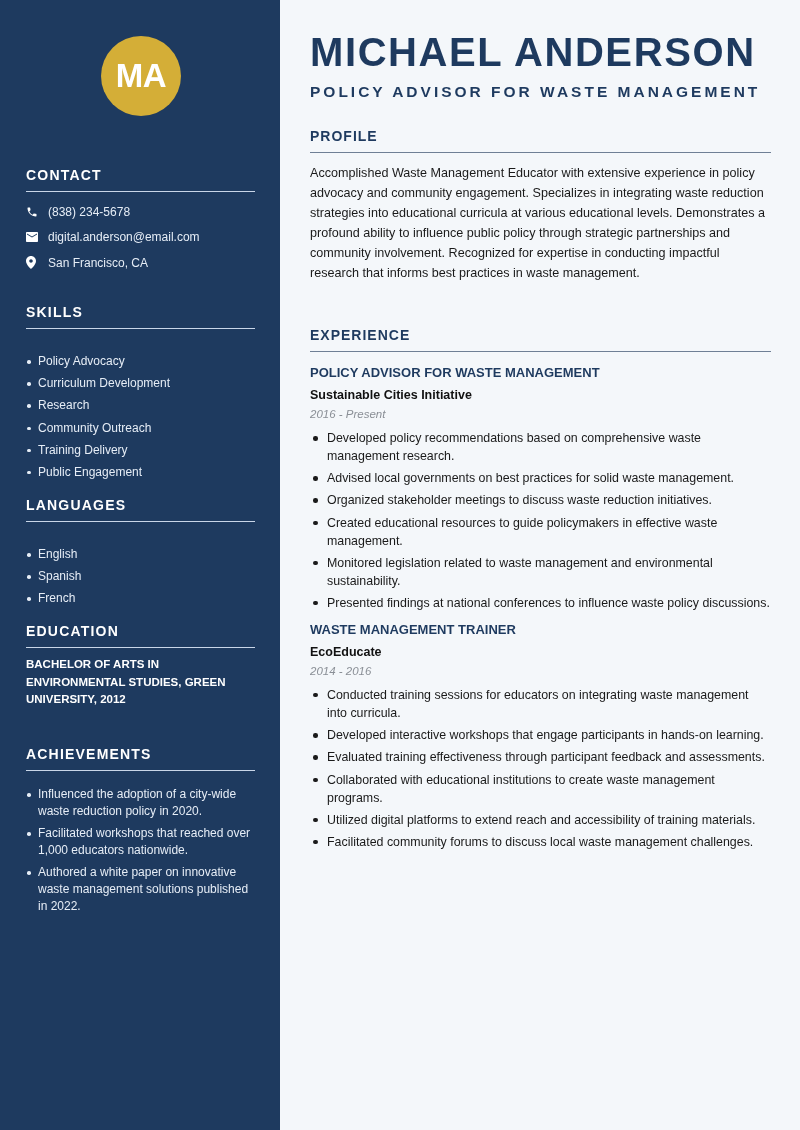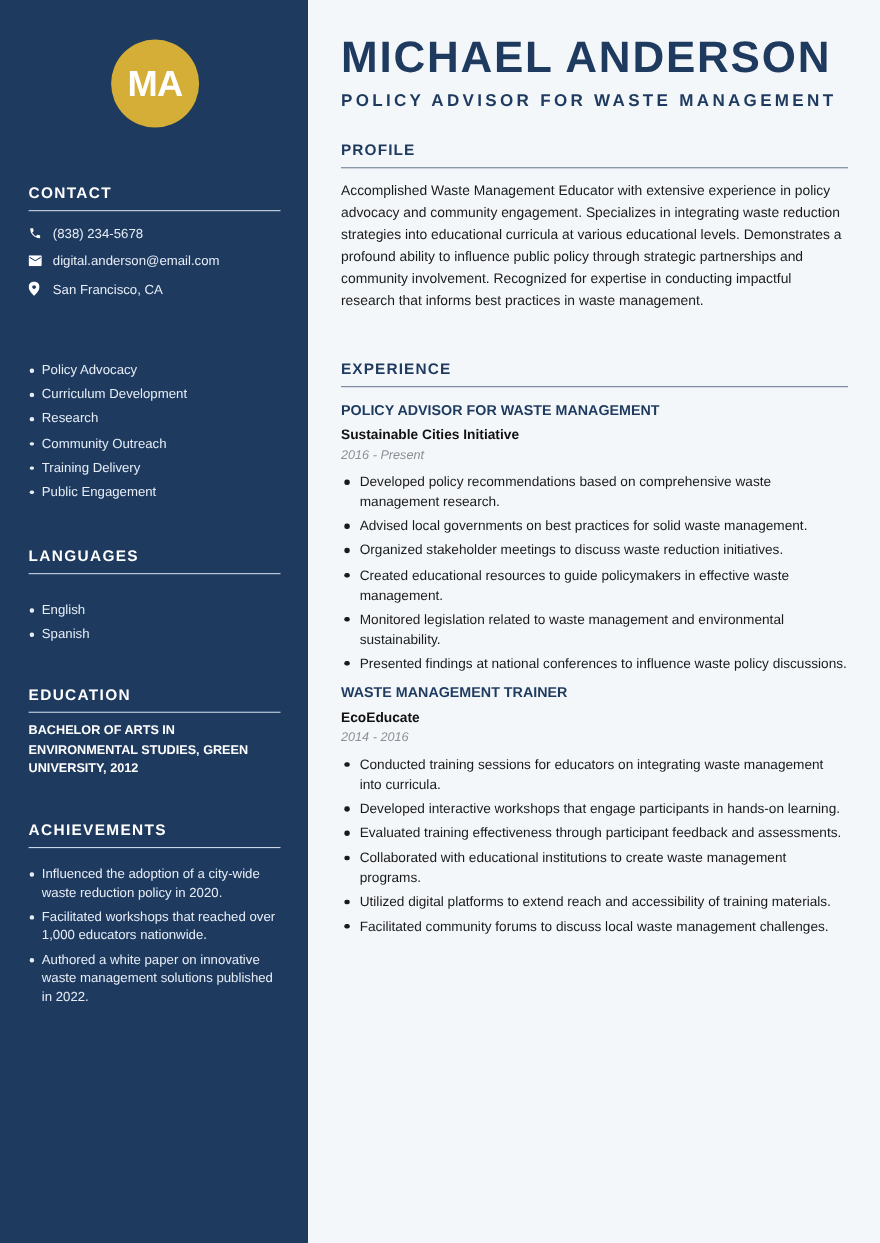--- a/index.html
+++ b/index.html
@@ -60,35 +60,37 @@
           <svg width="10" height="13" viewBox="0 0 20 26">
               <path fill="#fff" d="M10 0C4.5 0 0 4.5 0 10c0 7.5 10 16 10 16s10-8.5 10-16C20 4.5 15.5 0 10 0zm0 13.5c-1.9 0-3.5-1.6-3.5-3.5S8.1 6.5 10 6.5s3.5 1.6 3.5 3.5-1.6 3.5-3.5 3.5z"></path>
             </svg>
         </span>
         <span>San Francisco, CA</span>
       </div>
     </div>
   </section>
 
   <section class="side-section" style="top:304px;">
+    <h3 class="side-title">SKILLS</h3>
     <ul class="side-list">
       <li>Policy Advocacy</li>
       <li>Curriculum Development</li>
       <li>Research</li>
       <li>Community Outreach</li>
       <li>Training Delivery</li>
       <li>Public Engagement</li>
     </ul>
   </section>
 
   <section class="side-section" style="top:497px;">
     <h3 class="side-title">LANGUAGES</h3>
     <ul class="side-list">
       <li>English</li>
       <li>Spanish</li>
+      <li>French</li>
     </ul>
   </section>
 
   <section class="side-section" style="top:623px;">
     <h3 class="side-title">EDUCATION</h3>
     <p class="edu-text">BACHELOR OF ARTS IN ENVIRONMENTAL STUDIES, GREEN UNIVERSITY, 2012</p>
   </section>
 
   <section class="side-section" style="top:746px;">
     <h3 class="side-title">ACHIEVEMENTS</h3>

